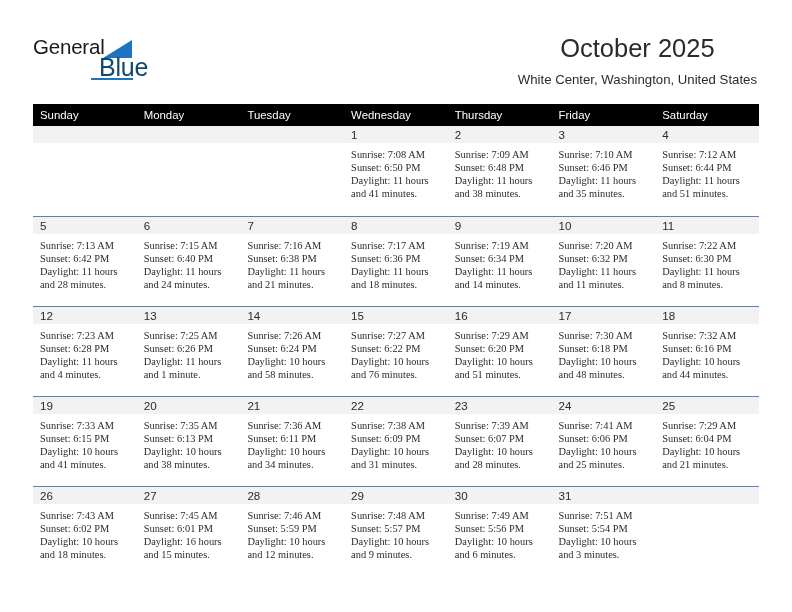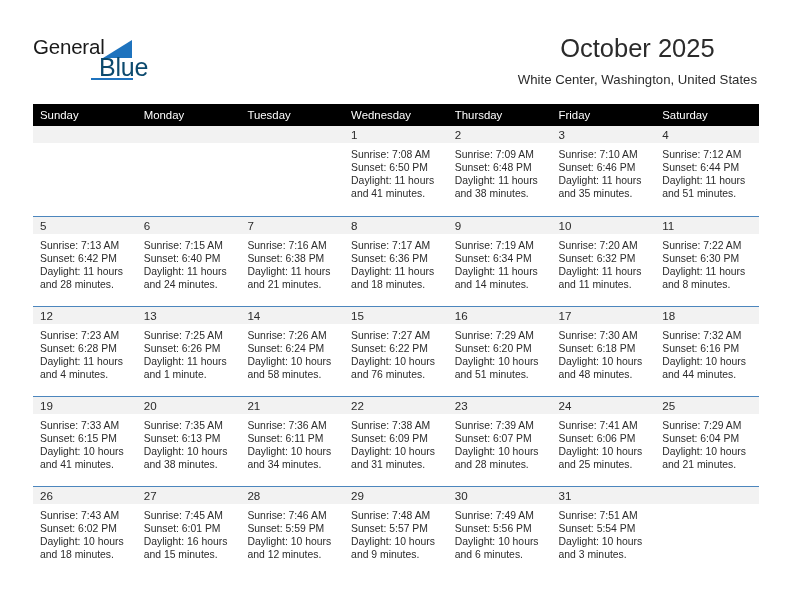--- a/index.html
+++ b/index.html
@@ -138,20 +138,21 @@
     font-size: 11.6px;
     line-height: 16px;
     color: #2b2b2b;
   }
 
   .cell-body {
     padding: 5px 6px 0 7px;
     font-size: 10.4px;
     line-height: 13.1px;
     color: #2b2b2b;
+    font-family: Liberation Serif, serif;
   }
   .cell-body .line { white-space: nowrap; }
   .cell-body .daylight { white-space: normal; }
 
   td.empty .daynum-band { background: #f2f2f2; }
   td.empty .cell-body { visibility: hidden; }
 </style>
 </head>
 <body>
 

